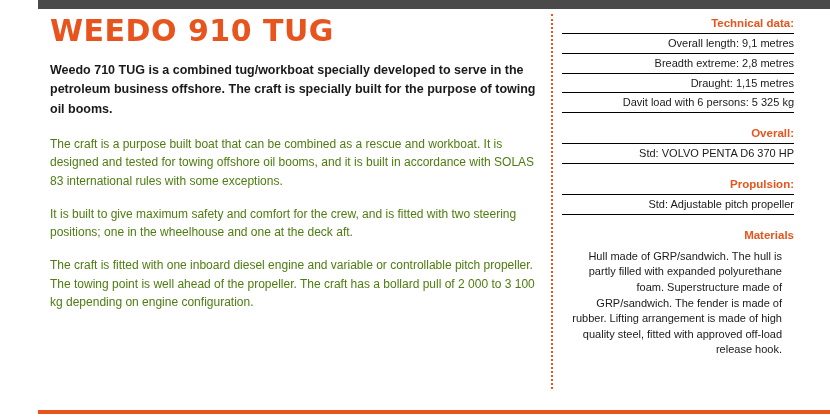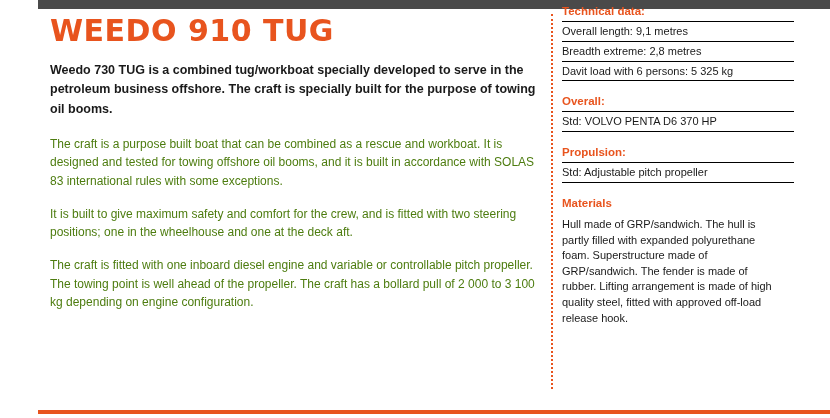--- a/index.html
+++ b/index.html
@@ -69,22 +69,23 @@
   .divider {
     position: absolute;
     left: 551px;
     top: 14px;
     height: 375px;
     border-left: 2px dotted #e8541e;
   }
   .right-col {
     position: absolute;
     left: 562px;
-    top: 4px;
+    top: 16px;
     width: 232px;
+    text-align: right;
   }
   .sec-head {
     color: #e8541e;
     font-size: 11.5px;
     font-weight: bold;
     margin: 0 0 2px 0;
     line-height: 1.3;
   }
   .spec-list {
     list-style: none;
@@ -118,39 +119,43 @@
 </style>
 </head>
 <body>
 
 <div class="page">
 
   <div class="top-rule"></div>
 
   <div class="left-col">
     <h1 class="title">WEEDO 910 TUG</h1>
-    <p class="lead">Weedo 730 TUG is a combined tug/workboat specially developed to serve in the petroleum business offshore. The craft is specially built for the purpose of towing oil booms.</p>
+    <p class="lead">Weedo 710 TUG is a combined tug/workboat specially developed to serve in the petroleum business offshore. The craft is specially built for the purpose of towing oil booms.</p>
     <p class="body-p">The craft is a purpose built boat that can be combined as a rescue and workboat. It is designed and tested for towing offshore oil booms, and it is built in accordance with SOLAS 83 international rules with some exceptions.</p>
     <p class="body-p">It is built to give maximum safety and comfort for the crew, and is fitted with two steering positions; one in the wheelhouse and one at the deck aft.</p>
     <p class="body-p">The craft is fitted with one inboard diesel engine and variable or controllable pitch propeller. The towing point is well ahead of the propeller. The craft has a bollard pull of 2 000 to 3 100 kg depending on engine configuration.</p>
   </div>
 
   <div class="divider"></div>
 
   <div class="right-col">
 
     <div class="sec-head">Technical data:</div>
     <ul class="spec-list">
       <li>
         <span class="spec-label">Overall length:</span>
         <span class="spec-val">9,1 metres</span>
       </li>
       <li>
         <span class="spec-label">Breadth extreme:</span>
         <span class="spec-val">2,8 metres</span>
+      </li>
+      <li>
+        <span class="spec-label">Draught:</span>
+        <span class="spec-val">1,15 metres</span>
       </li>
       <li>
         <span class="spec-label">Davit load with 6 persons:</span>
         <span class="spec-val">5 325 kg</span>
       </li>
     </ul>
 
     <div class="sec-head">Overall:</div>
     <ul class="spec-list">
       <li>

